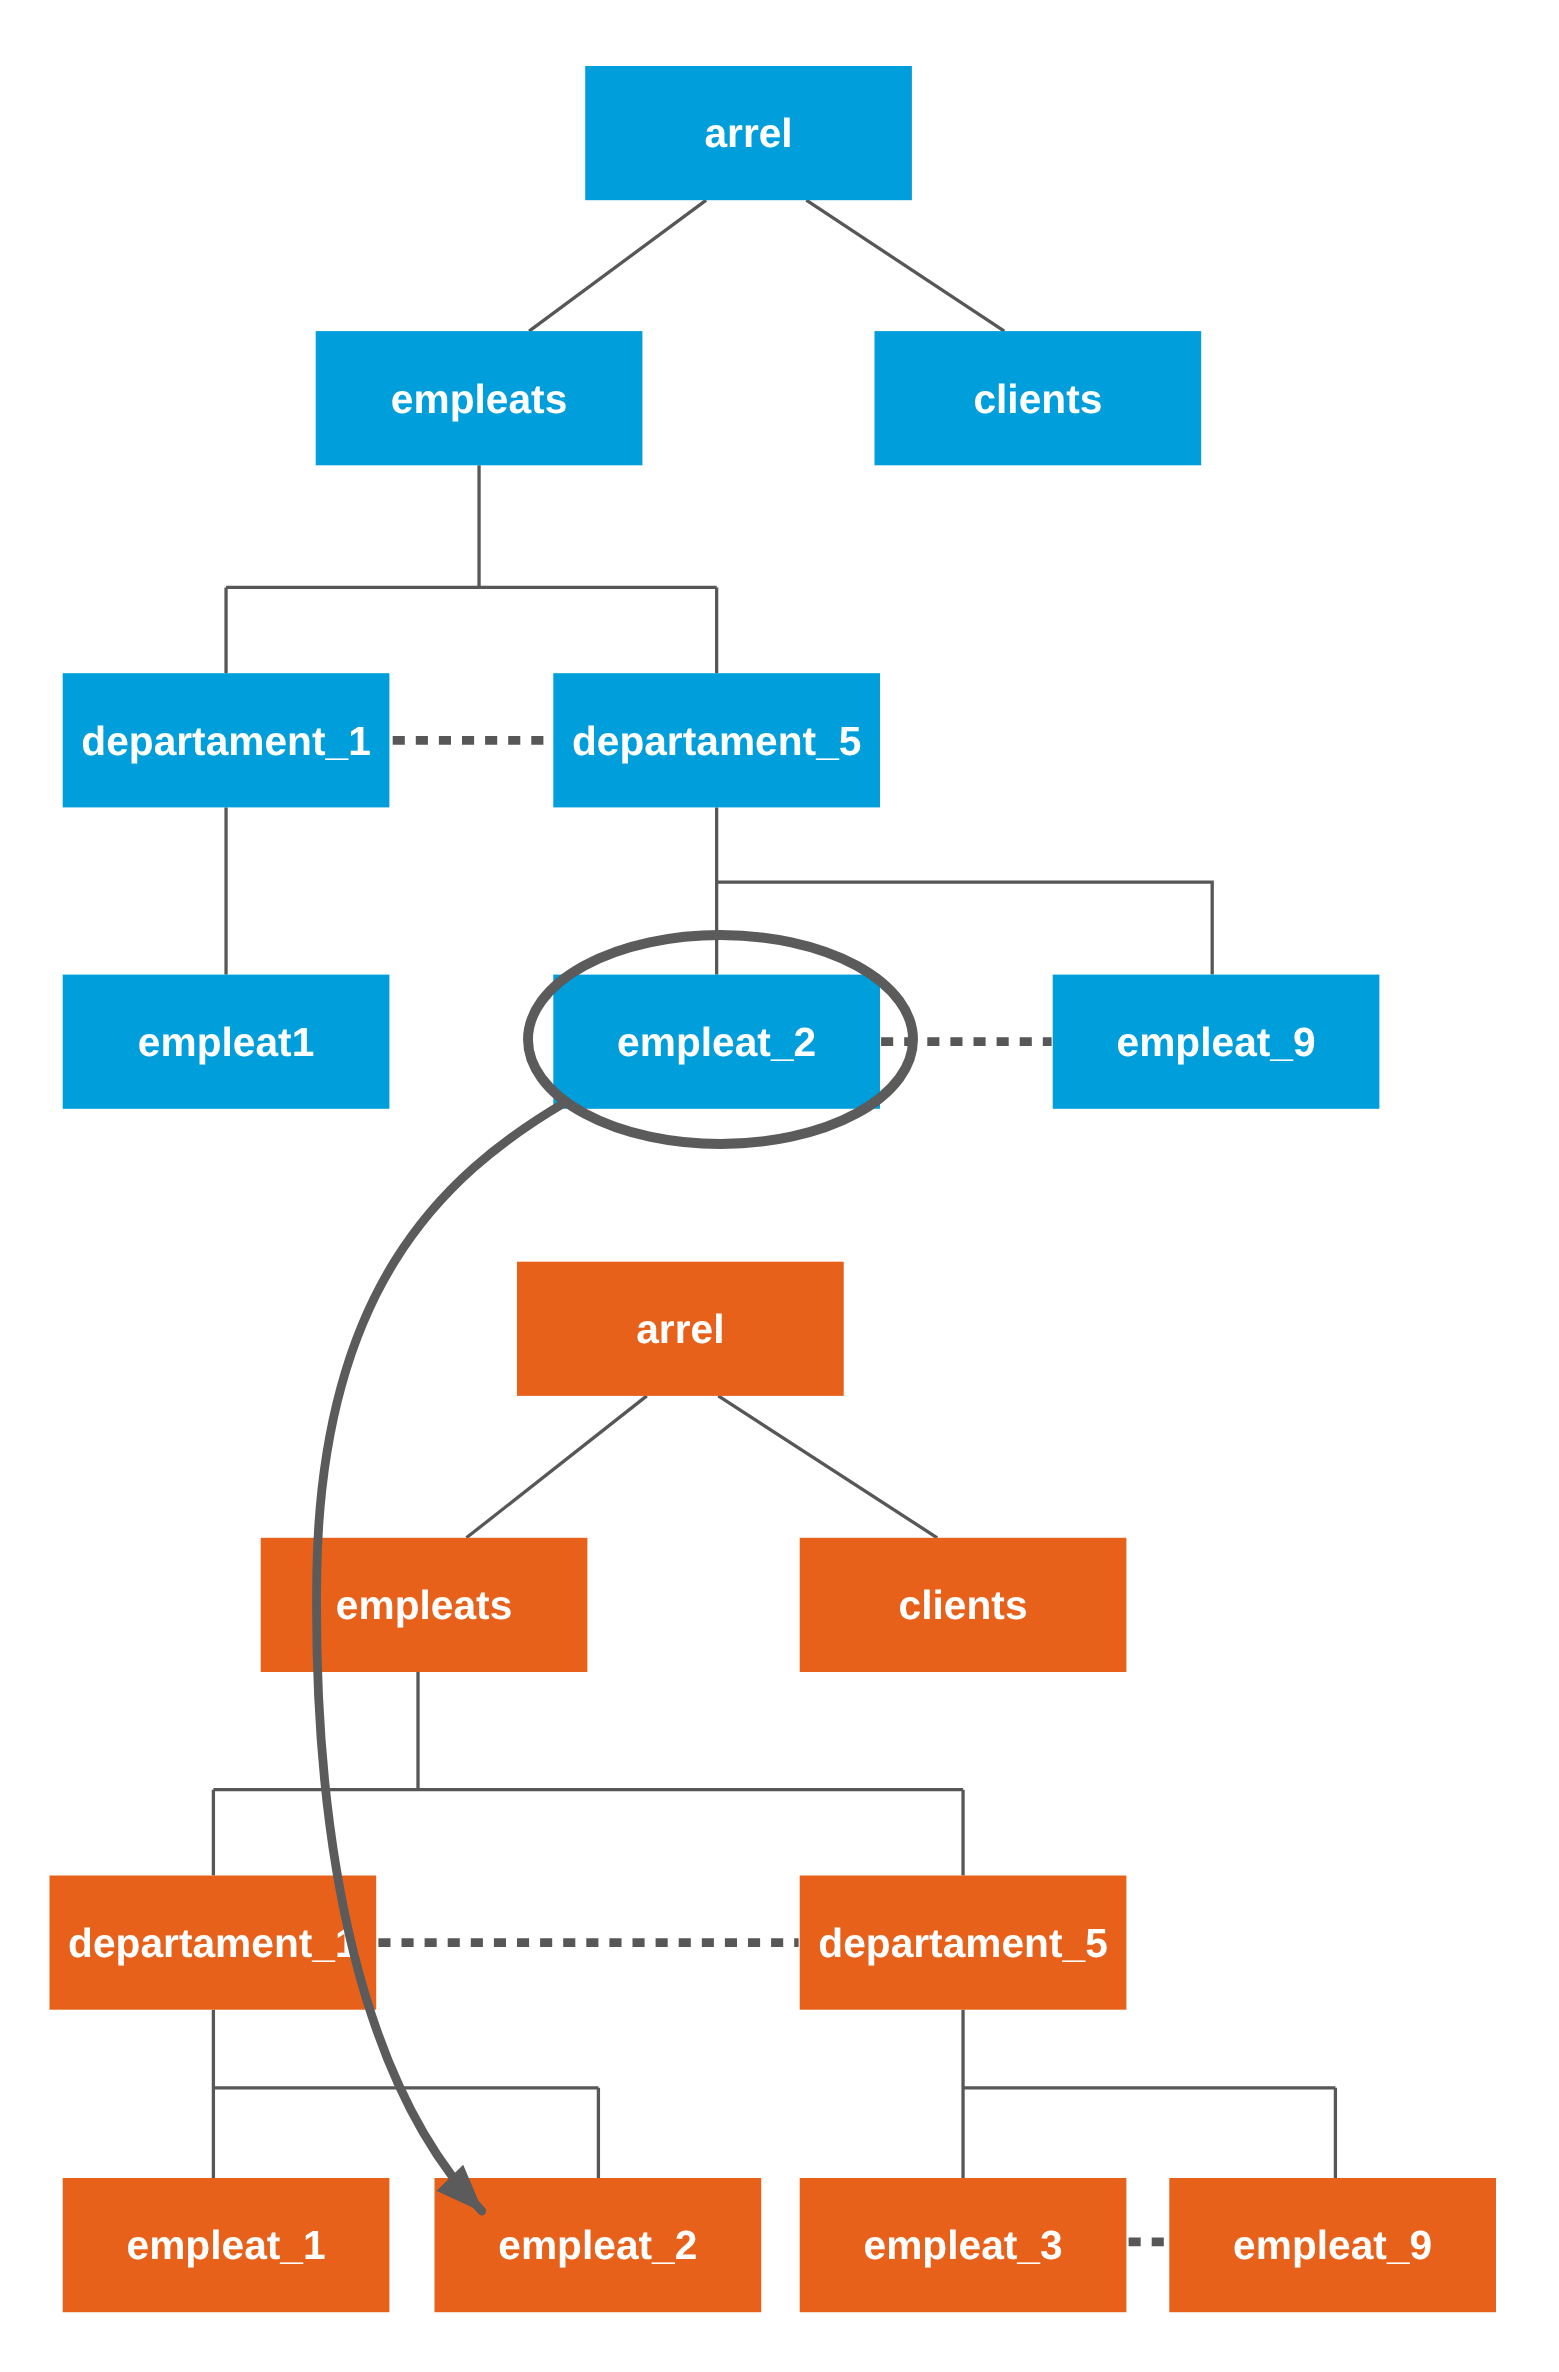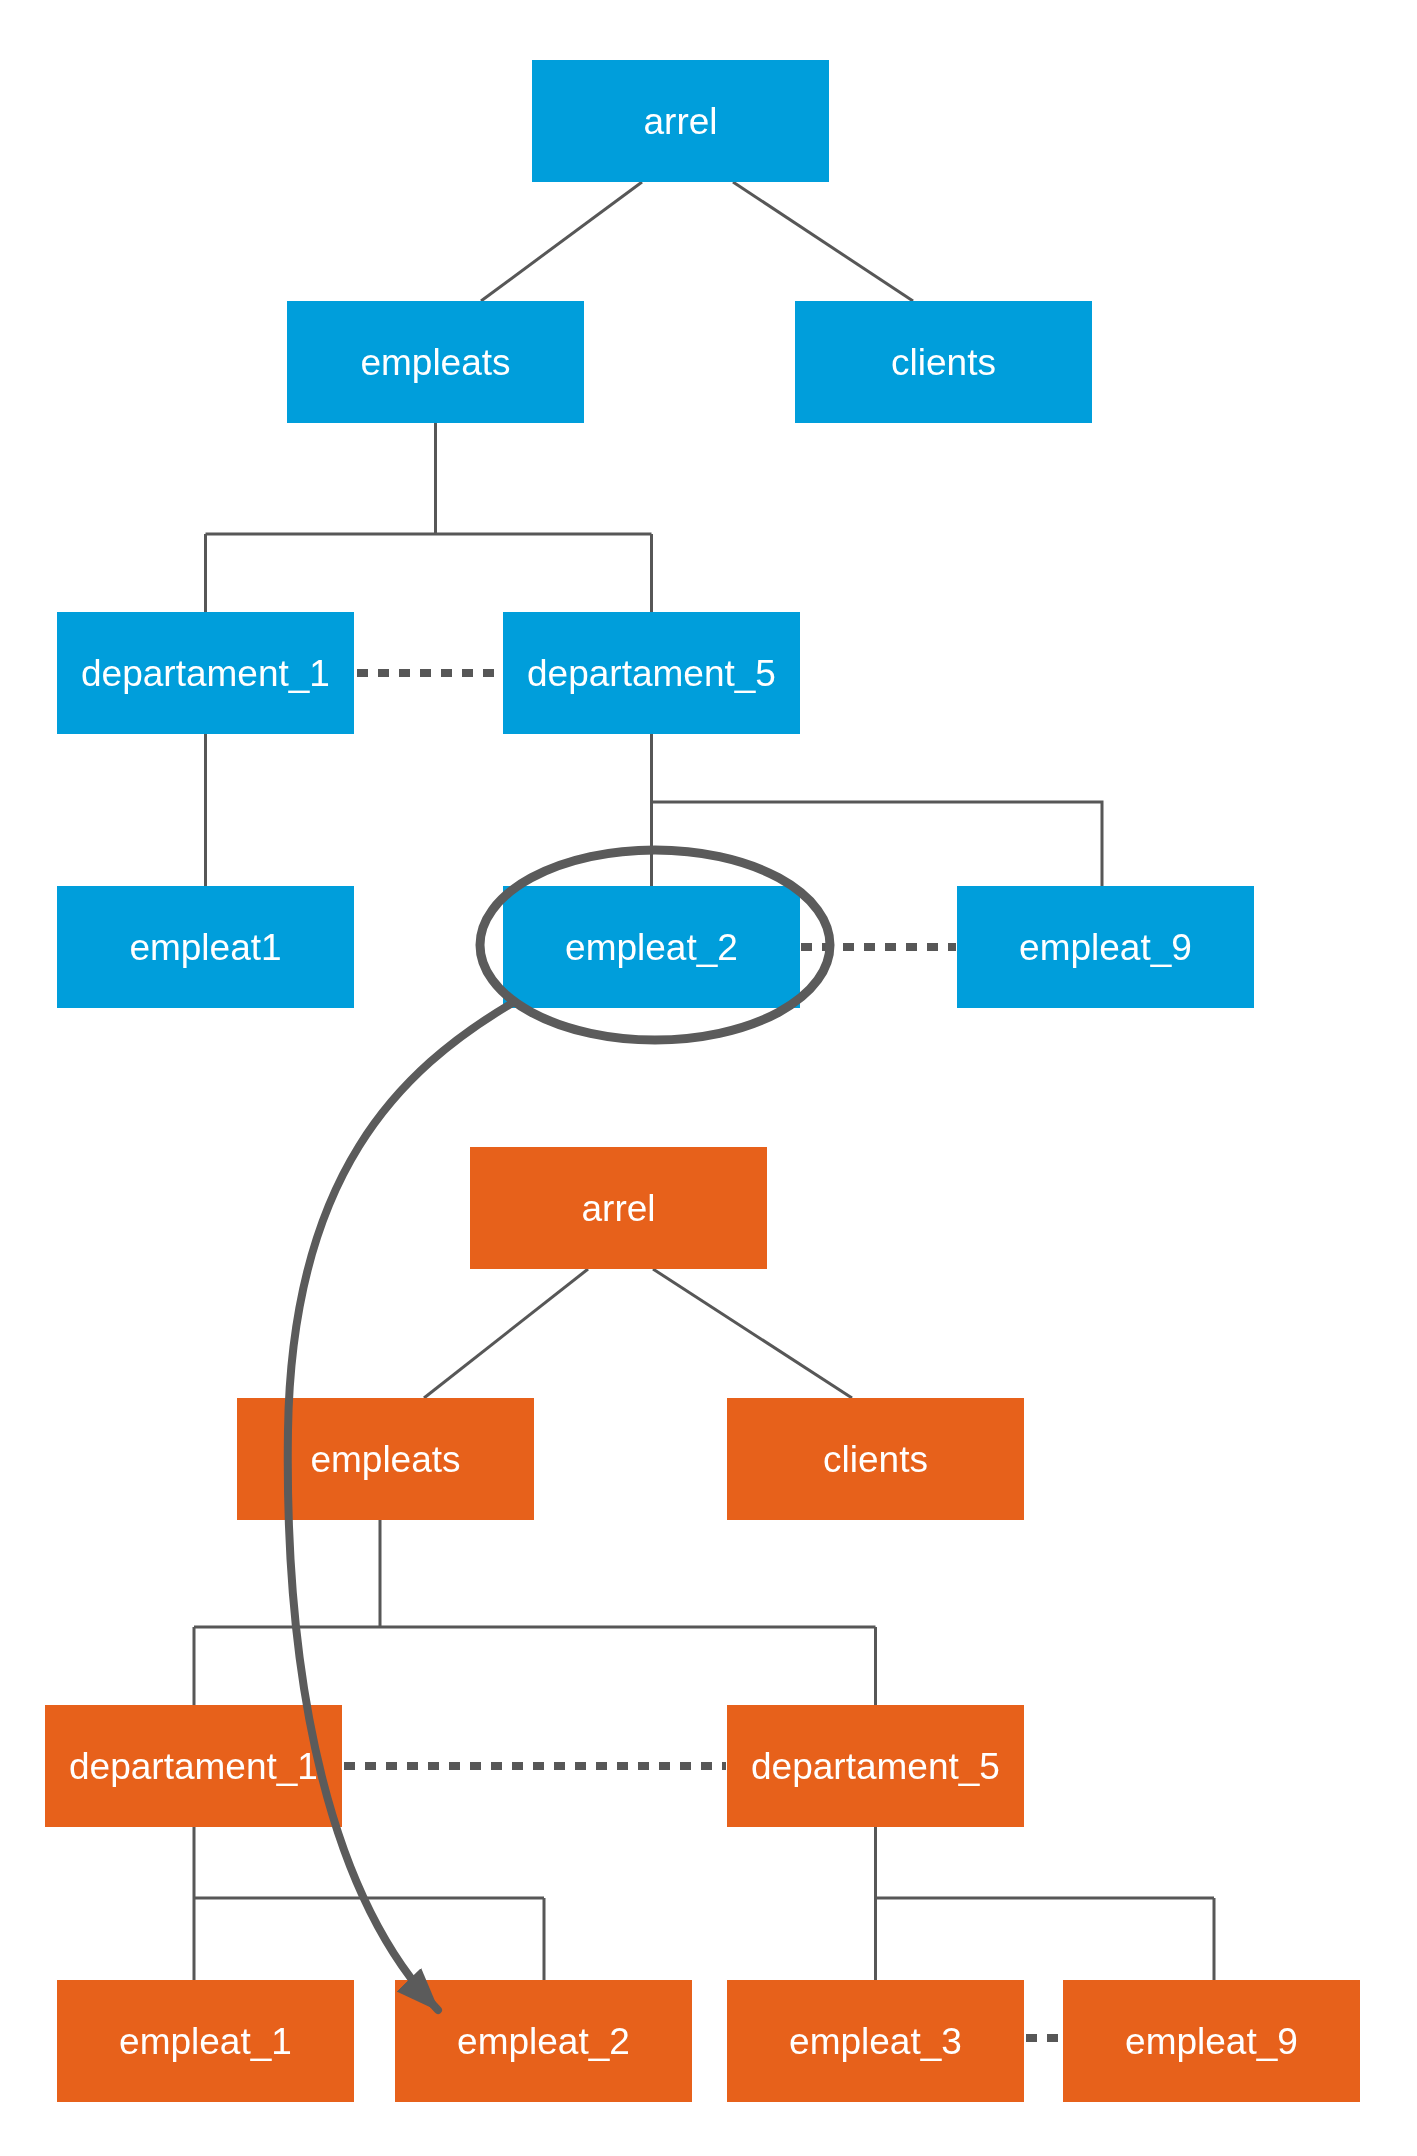--- a/index.html
+++ b/index.html
@@ -6,20 +6,21 @@
     margin: 0;
     padding: 0;
     background: #ffffff;
   }
   .canvas {
     position: relative;
     width: 1417px;
     height: 2156px;
     background: #ffffff;
     font-family: "Liberation Sans", "DejaVu Sans", sans-serif;
+    font-weight: bold;
   }
   svg { display: block; }
 
   .node-box { stroke: none; }
   .node-box.blue   { fill: var(--blue, #009edb); }
   .node-box.orange { fill: var(--orange, #e7611b); }
 
   .node-label {
     fill: var(--text, #ffffff);
     font-family: "Liberation Sans", "DejaVu Sans", sans-serif;

